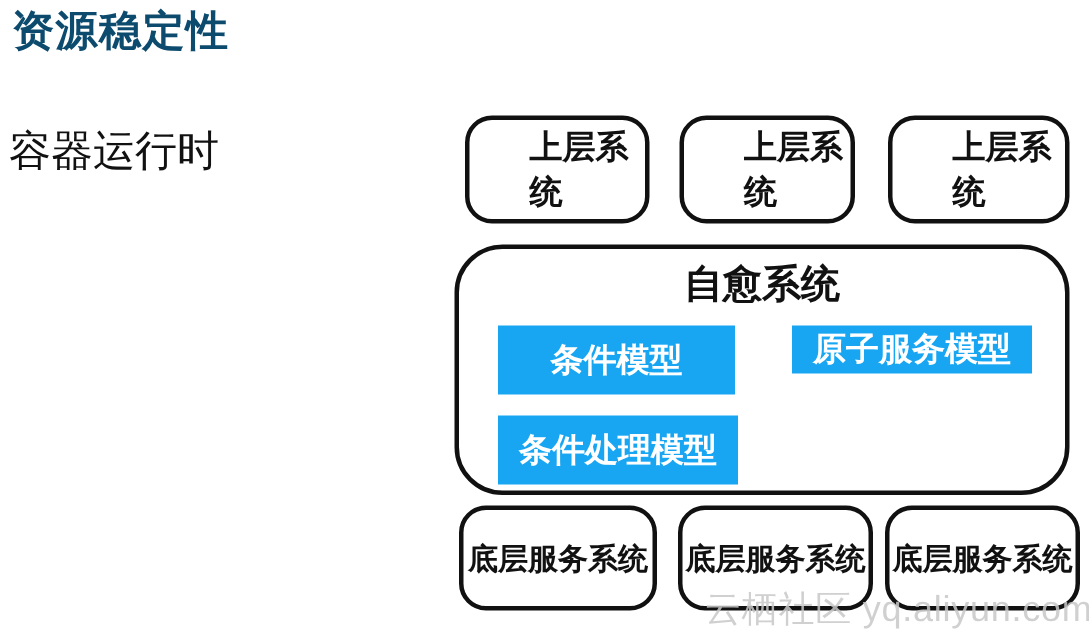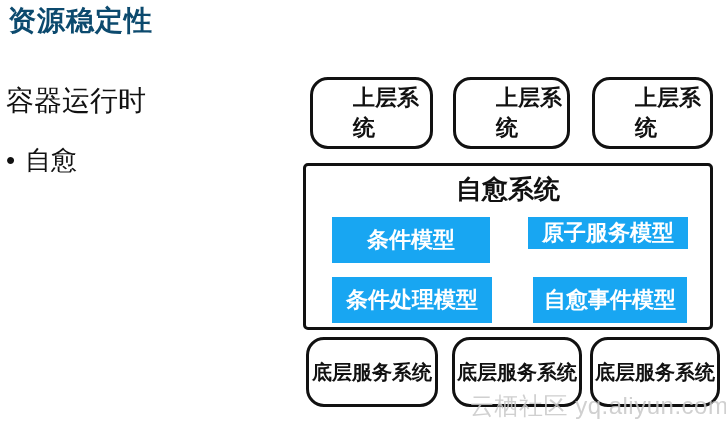--- a/index.html
+++ b/index.html
@@ -72,21 +72,21 @@
   .bb3 { left: 590px; width: 130px; }
   
   .center-box {
     position: absolute;
     left: 303px;
     top: 163px;
     width: 410px;
     height: 167px;
     box-sizing: border-box;
     border: 3px solid #111111;
-    border-radius: 5px;
+    border-radius: 32px;
     background: #ffffff;
   }
   .center-title {
     position: absolute;
     left: 0;
     right: 0;
     top: 9px;
     text-align: center;
     font-size: 26px;
     font-weight: bold;
@@ -123,35 +123,31 @@
     letter-spacing: 0.5px;
   }
 </style>
 </head>
 <body>
 
 <div class="canvas">
 
   <h1 class="page-title">资源稳定性</h1>
   <div class="subtitle">容器运行时</div>
-  <div class="bullet">
-    <span class="marker">•</span><span>自愈</span>
-  </div>
 
   <div class="node top-node tb1">上层系统</div>
   <div class="node top-node tb2">上层系统</div>
   <div class="node top-node tb3">上层系统</div>
 
   <div class="center-box">
     <div class="center-title">自愈系统</div>
   </div>
   <div class="module m1" style="background: rgb(24, 166, 242);">条件模型</div>
   <div class="module m2" style="background: rgb(24, 166, 242);">原子服务模型</div>
   <div class="module m3" style="background: rgb(24, 166, 242);">条件处理模型</div>
-  <div class="module m4" style="background: rgb(24, 166, 242);">自愈事件模型</div>
 
   <div class="node bottom-node bb1">底层服务系统</div>
   <div class="node bottom-node bb2">底层服务系统</div>
   <div class="node bottom-node bb3">底层服务系统</div>
 
   <div class="watermark">云栖社区 yq.aliyun.com</div>
 
 </div>
 
 </body></html>

